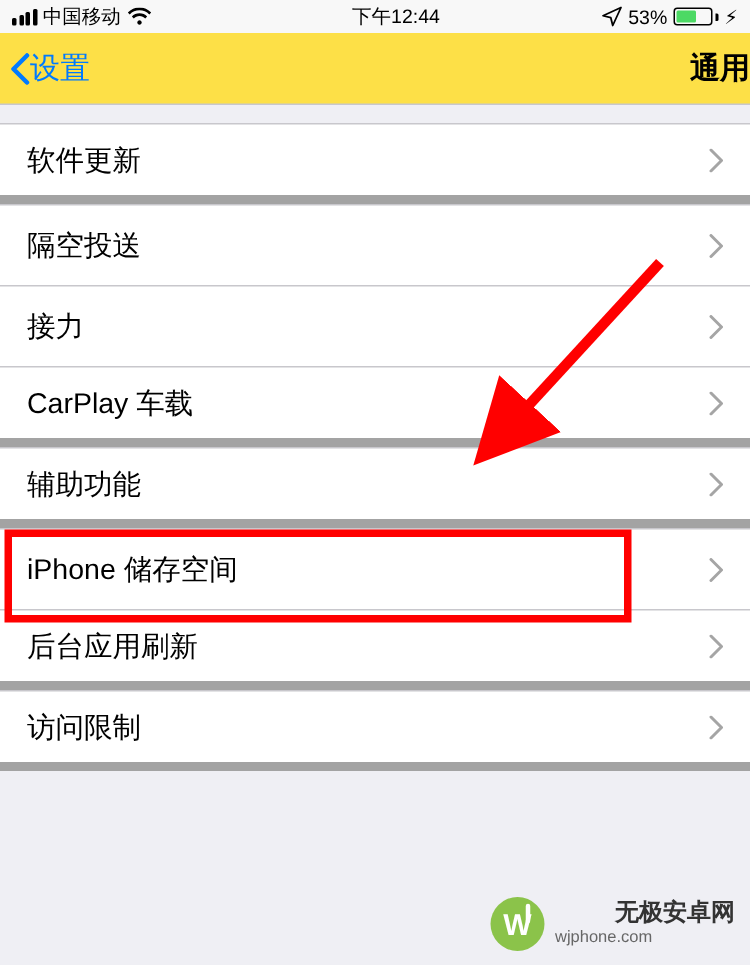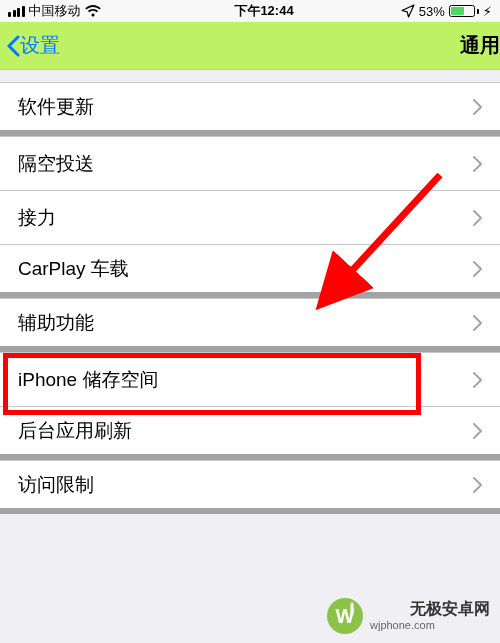--- a/index.html
+++ b/index.html
@@ -1,29 +1,29 @@
 <!DOCTYPE html>
 <html><head>
 <meta charset="utf-8">
 <style>
   *{margin:0;padding:0;box-sizing:border-box;font-family:-apple-system,"PingFang SC","Helvetica Neue",sans-serif;}
   html,body{width:500px;height:643px;background:#efeff4;overflow:hidden;position:relative;}
   .status-bar{height:22px;background:#f8f8f8;display:flex;align-items:center;justify-content:space-between;padding:0 8px;font-size:13px;font-weight:500;color:#000;}
   .status-left,.status-right{display:flex;align-items:center;gap:4px;}
-  .status-center{position:absolute;left:0;right:0;text-align:center;font-weight:700;pointer-events:none;padding-left:28px;}
+  .status-center{position:absolute;left:0;right:0;text-align:center;font-weight:400;pointer-events:none;padding-left:28px;}
   .signal{display:flex;align-items:flex-end;gap:1.5px;}
   .signal span{width:3px;background:#000;display:inline-block;border-radius:1px;}
   .b1{height:5px}.b2{height:7px}.b3{height:9px}.b4{height:11px}
   .wifi-icon{width:16px;height:12px;}
   .loc-icon{width:14px;height:14px;}
   .battery{display:flex;align-items:center;gap:2px;}
   .battery-body{width:26px;height:12px;border:1px solid #000;border-radius:2.5px;position:relative;}
   .battery-fill{position:absolute;left:1px;top:1px;bottom:1px;width:53%;background:#4cd964;border-radius:1px;}
   .battery-cap{width:2px;height:5px;background:#000;border-radius:0 1px 1px 0;}
-  .nav{height:48px;background:#bef264;border-bottom:1px solid #c8c7cc;display:flex;align-items:center;position:relative;}
+  .nav{height:48px;background:#fde047;border-bottom:1px solid #c8c7cc;display:flex;align-items:center;position:relative;}
   .nav-back{display:flex;align-items:center;color:#007aff;font-size:20px;padding-left:6px;cursor:pointer;}
   .chev-left{width:14px;height:22px;}
   .nav-title{position:absolute;left:0;right:0;text-align:right;font-size:20px;font-weight:600;color:#000;pointer-events:none;}
   .group{}
   .group.first{margin-top:12px;}
   .cell{background:#fff;height:54px;display:flex;align-items:center;justify-content:space-between;padding:0 18px;border-top:1px solid #c8c7cc;cursor:pointer;}
   .cell:last-child{border-bottom:6px solid #a3a3a3;}
   .cell-label{font-size:19px;color:#000;}
   .chev-right{width:10px;height:16px;opacity:.35;}
   .highlight-box{position:absolute;border:5px solid #ff0000;left:3px;top:353px;width:418px;height:62px;pointer-events:none;z-index:5;}

